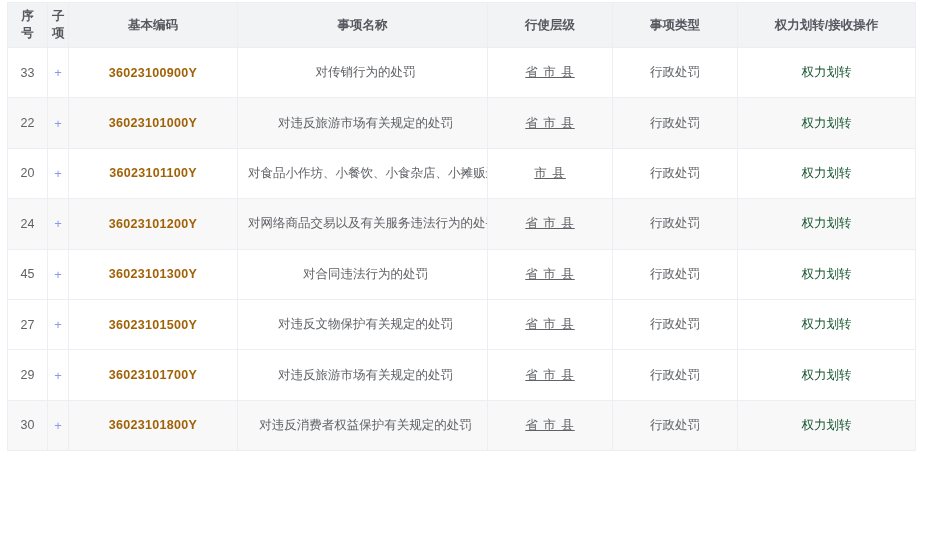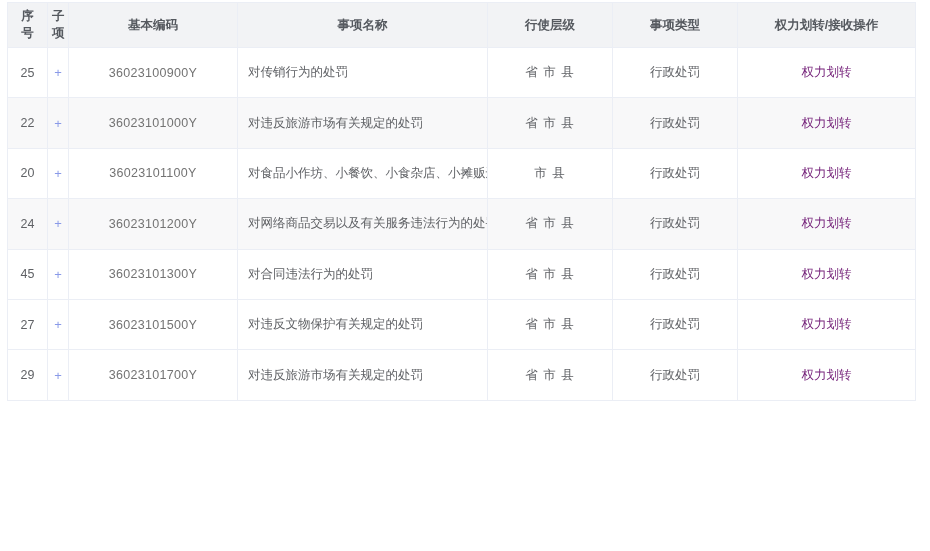--- a/index.html
+++ b/index.html
@@ -41,39 +41,40 @@
     background: #f2f3f5;
     color: #55595f;
     font-weight: bold;
     line-height: 1.35;
     padding: 2px 4px;
   }
   tbody td { height: 50.4px; background: #ffffff; padding: 2px 4px; }
   tbody tr.striped td { background: #f8f8f9; }
 
   td.name-cell {
-    text-align: left;
+    text-align: center;
     padding-left: 10px;
     white-space: nowrap;
   }
   .code-link {
-    color: #737373;
+    color: #a16207;
     cursor: pointer;
     letter-spacing: 0.3px;
+    font-weight: bold;
   }
   .plus-icon {
     color: #8a9ae8;
     font-size: 13px;
     cursor: pointer;
   }
   .action-link {
-    color: #701a75;
+    color: #14532d;
     cursor: pointer;
   }
-  .level-text { letter-spacing: 1px; }
+  .level-text { letter-spacing: 1px; text-decoration: underline; }
 </style>
 </head>
 <body>
 
 <div class="table-wrap">
   <table>
     <colgroup>
       <col class="c-no">
         <col class="c-expand">
         <col class="c-code">
@@ -90,21 +91,21 @@
 项</span></th>
         <th>基本编码</th>
         <th>事项名称</th>
         <th>行使层级</th>
         <th>事项类型</th>
         <th>权力划转/接收操作</th>
       </tr>
     </thead>
     <tbody>
         <tr>
-          <td><span>25</span></td>
+          <td><span>33</span></td>
           <td><span class="plus-icon">+</span></td>
           <td><span class="code-link">36023100900Y</span></td>
           <td class="name-cell"><span>对传销行为的处罚</span></td>
           <td><span class="level-text">省 市 县</span></td>
           <td><span>行政处罚</span></td>
           <td><span class="action-link">权力划转</span></td>
         </tr>
         <tr class="striped">
           <td><span>22</span></td>
           <td><span class="plus-icon">+</span></td>
@@ -152,15 +153,24 @@
         </tr>
         <tr>
           <td><span>29</span></td>
           <td><span class="plus-icon">+</span></td>
           <td><span class="code-link">36023101700Y</span></td>
           <td class="name-cell"><span>对违反旅游市场有关规定的处罚</span></td>
           <td><span class="level-text">省 市 县</span></td>
           <td><span>行政处罚</span></td>
           <td><span class="action-link">权力划转</span></td>
         </tr>
+        <tr class="striped">
+          <td><span>30</span></td>
+          <td><span class="plus-icon">+</span></td>
+          <td><span class="code-link">36023101800Y</span></td>
+          <td class="name-cell"><span>对违反消费者权益保护有关规定的处罚</span></td>
+          <td><span class="level-text">省 市 县</span></td>
+          <td><span>行政处罚</span></td>
+          <td><span class="action-link">权力划转</span></td>
+        </tr>
       </tbody>
   </table>
 </div>
 
 </body></html>

